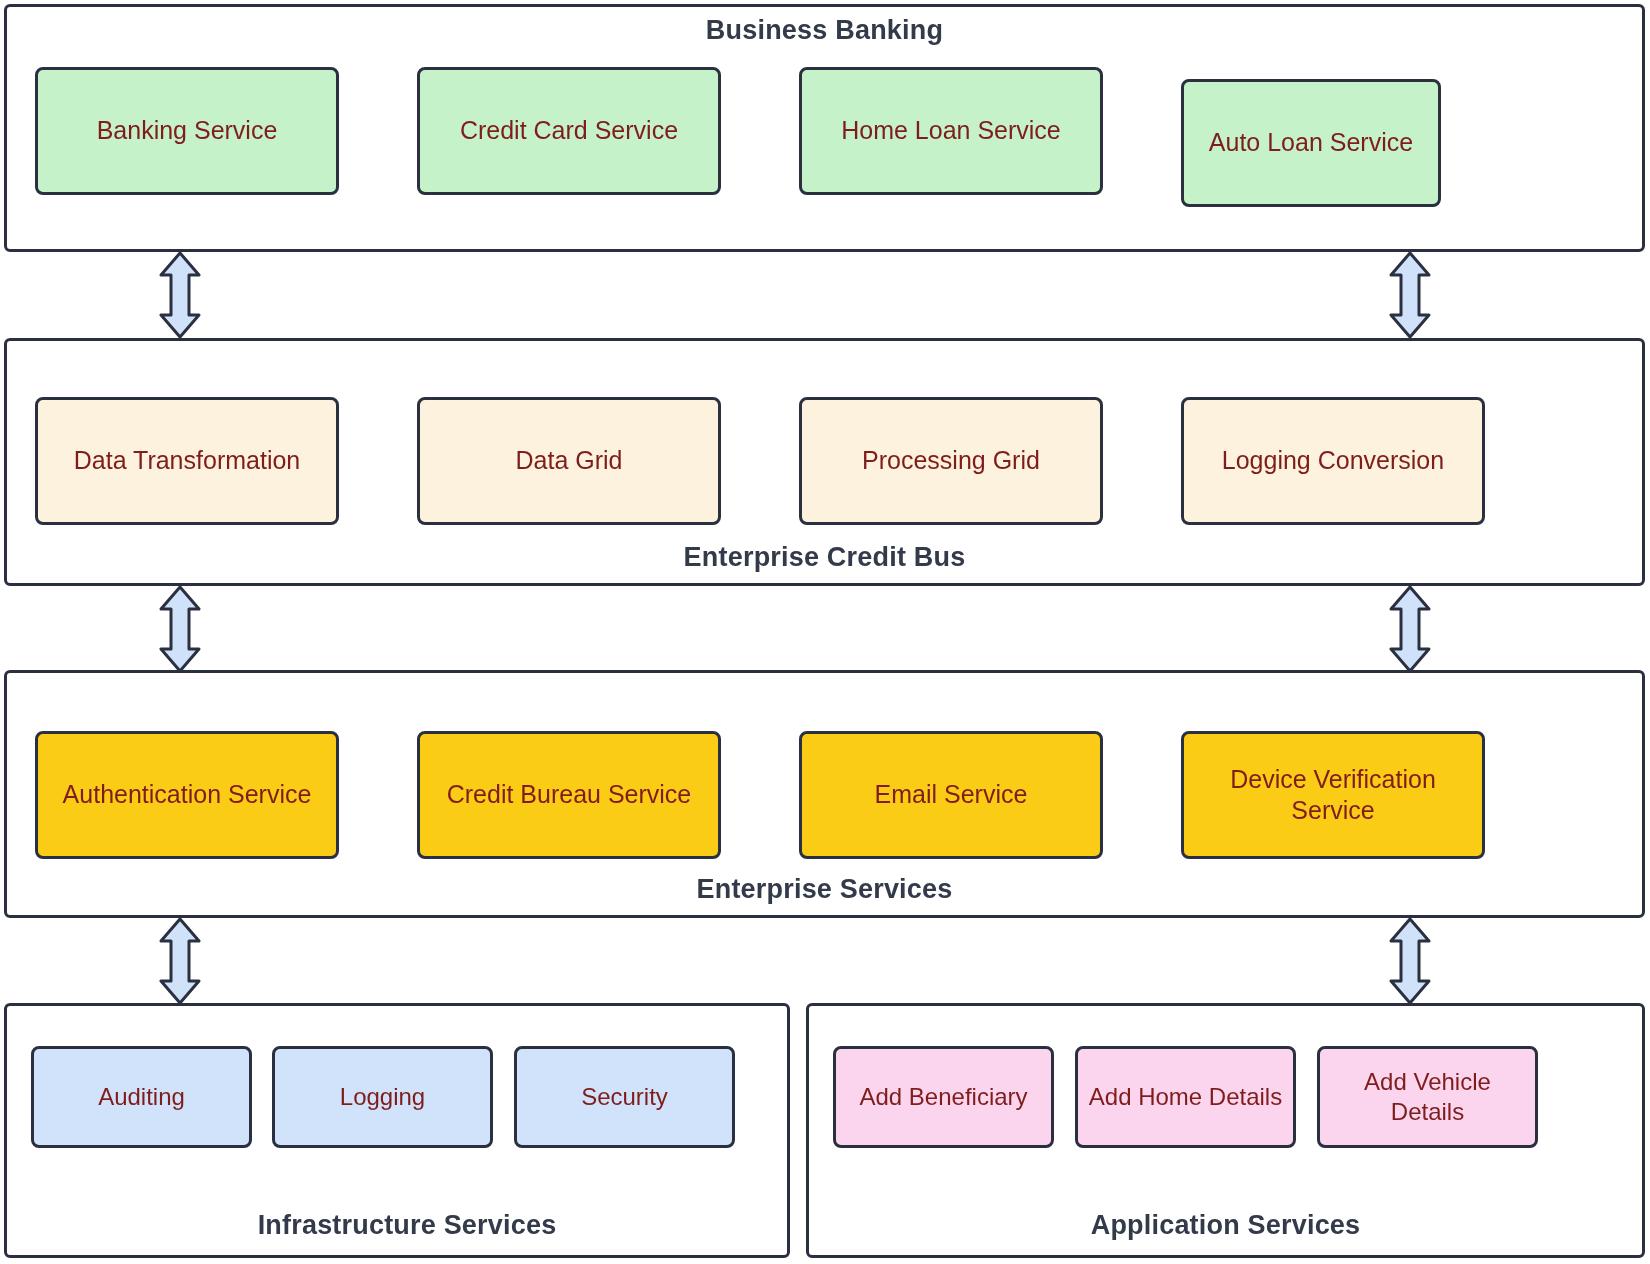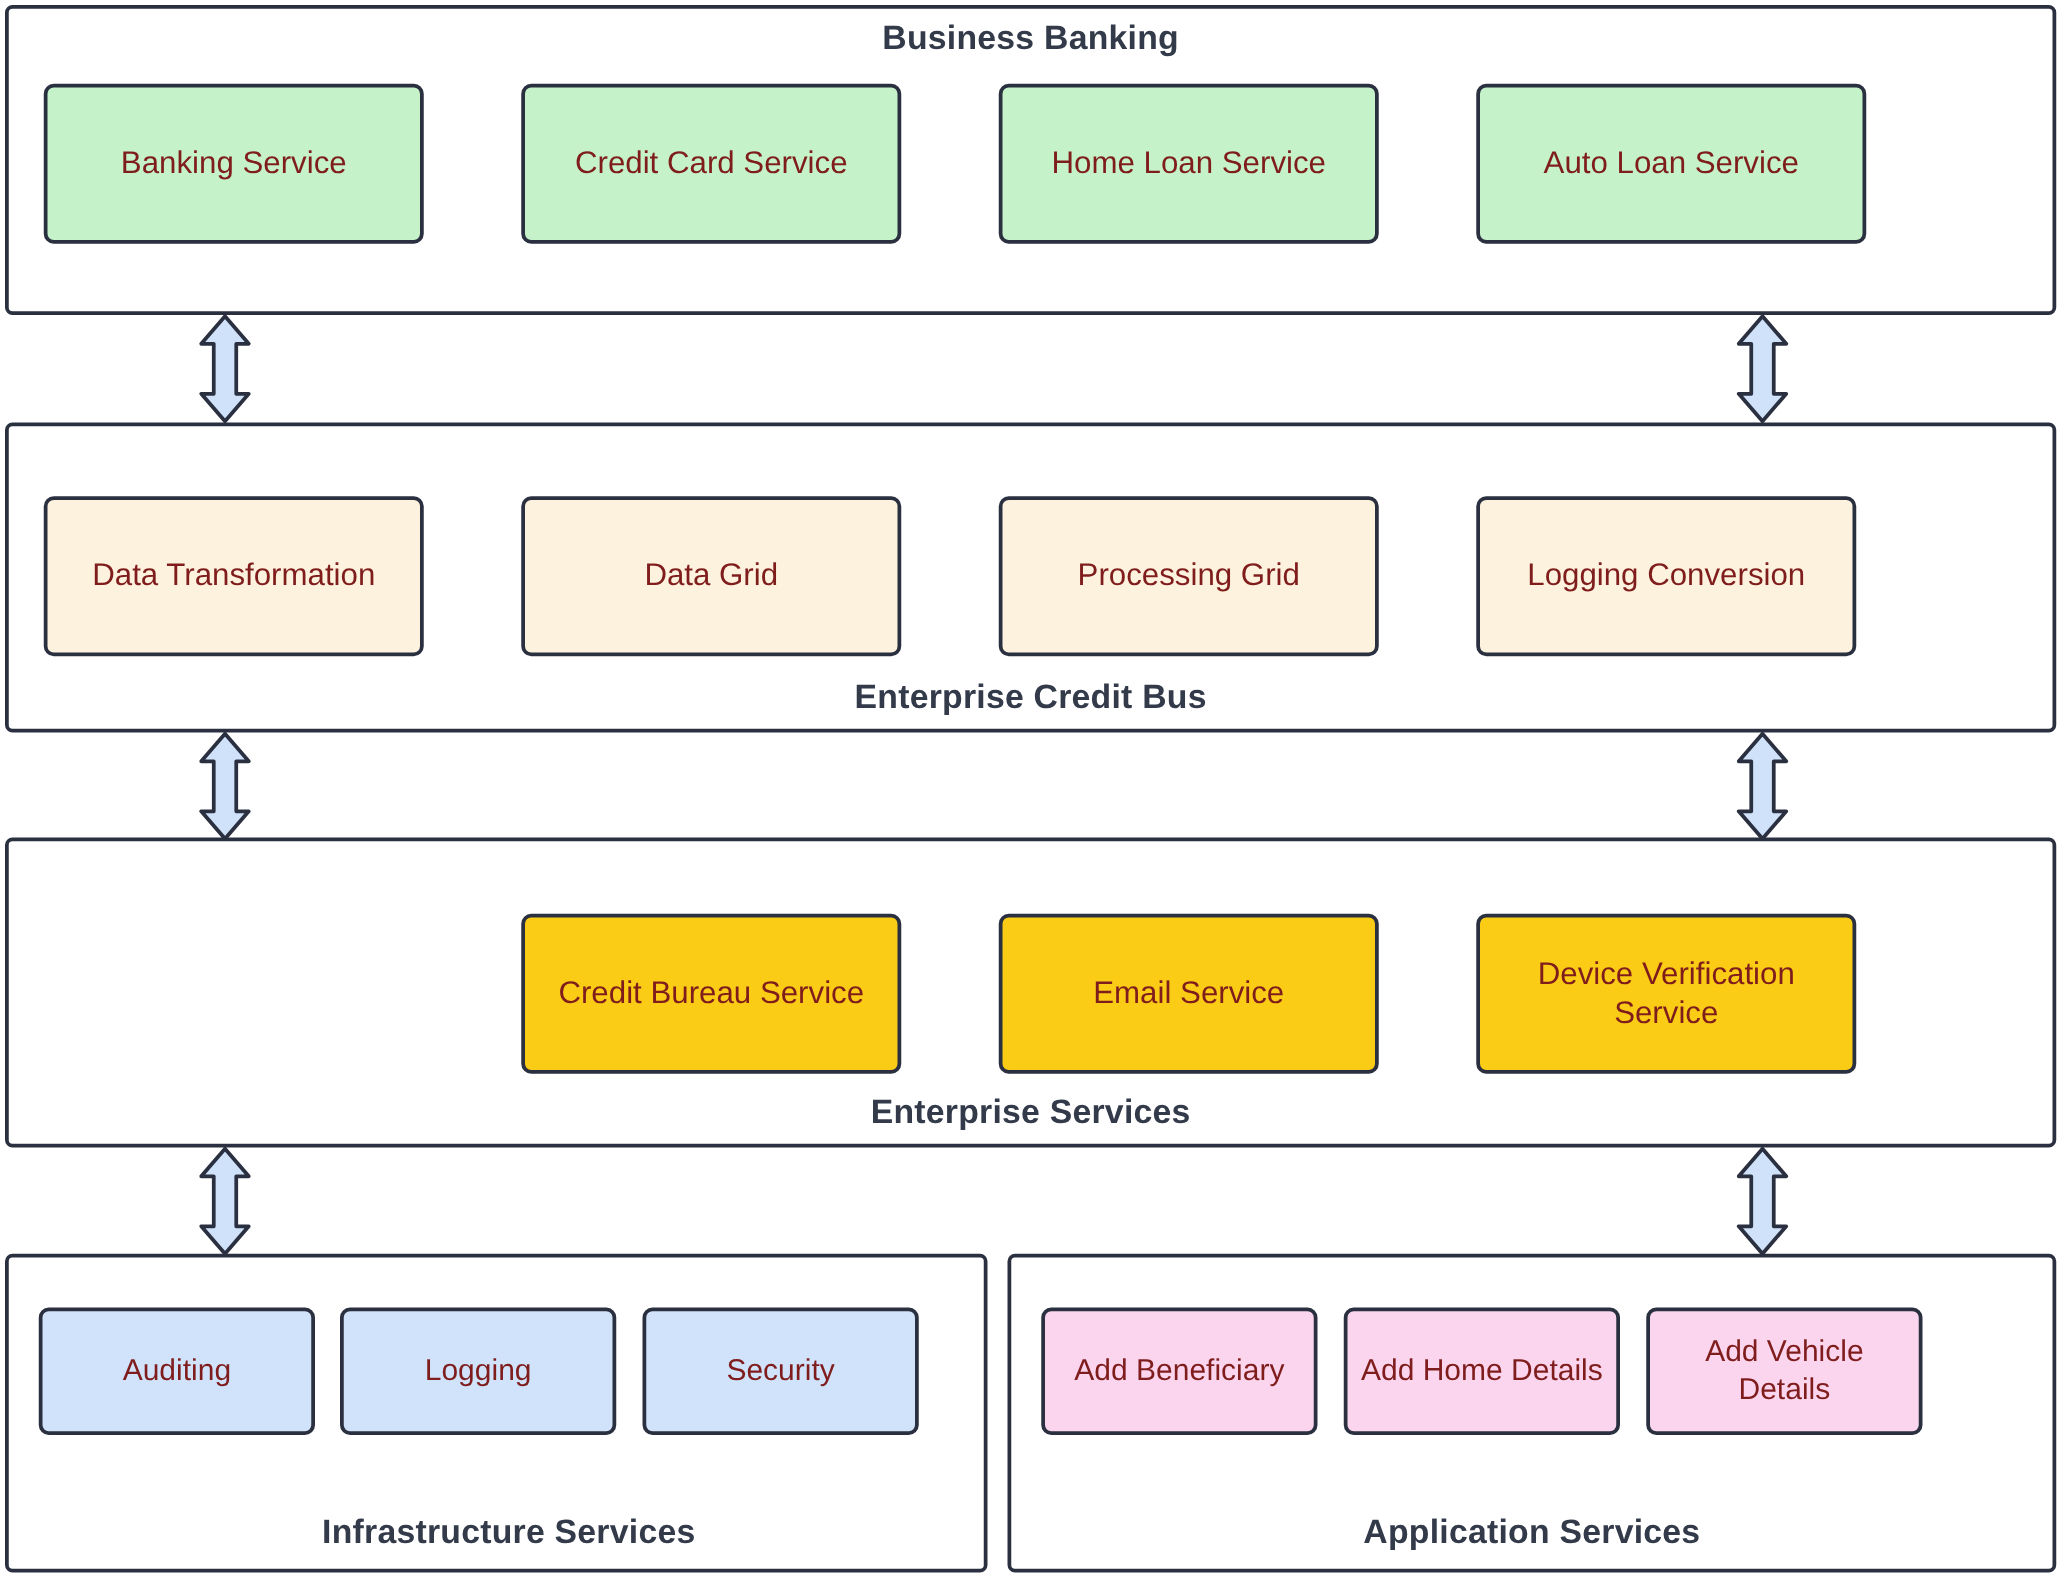--- a/index.html
+++ b/index.html
@@ -87,21 +87,21 @@
 
     <div class="node green" style="left:28px; top:60px; width:304px; height:128px;">
       <span class="node-label">Banking Service</span>
     </div>
     <div class="node green" style="left:410px; top:60px; width:304px; height:128px;">
       <span class="node-label">Credit Card Service</span>
     </div>
     <div class="node green" style="left:792px; top:60px; width:304px; height:128px;">
       <span class="node-label">Home Loan Service</span>
     </div>
-    <div class="node green" style="left:1174px; top:60px; width:312px; height:128px;">
+    <div class="node green" style="left:1174px; top:72px; width:260px; height:128px;">
       <span class="node-label">Auto Loan Service</span>
     </div>
   </div>
 
   <div class="arrow" style="left:158px; top:251px; width:44px; height:88px;">
     <svg viewBox="0 0 44 88" preserveAspectRatio="none">
       <polygon points="22,2 41,24 31,24 31,64 41,64 22,86 3,64 13,64 13,24 3,24" fill="#cfe2fa" stroke="#2b3040" stroke-width="3" stroke-linejoin="round"></polygon>
     </svg>
   </div>
   <div class="arrow" style="left:1388px; top:251px; width:44px; height:88px;">
@@ -132,20 +132,23 @@
       <polygon points="22,2 41,24 31,24 31,64 41,64 22,86 3,64 13,64 13,24 3,24" fill="#cfe2fa" stroke="#2b3040" stroke-width="3" stroke-linejoin="round"></polygon>
     </svg>
   </div>
   <div class="arrow" style="left:1388px; top:585px; width:44px; height:88px;">
     <svg viewBox="0 0 44 88" preserveAspectRatio="none">
       <polygon points="22,2 41,24 31,24 31,64 41,64 22,86 3,64 13,64 13,24 3,24" fill="#cfe2fa" stroke="#2b3040" stroke-width="3" stroke-linejoin="round"></polygon>
     </svg>
   </div>
 
   <div class="layer" style="left:4px; top:670px; width:1641px; height:248px;">
+    <div class="node gold" style="left:28px; top:58px; width:304px; height:128px;">
+      <span class="node-label">Authentication Service</span>
+    </div>
     <div class="node gold" style="left:410px; top:58px; width:304px; height:128px;">
       <span class="node-label">Credit Bureau Service</span>
     </div>
     <div class="node gold" style="left:792px; top:58px; width:304px; height:128px;">
       <span class="node-label">Email Service</span>
     </div>
     <div class="node gold" style="left:1174px; top:58px; width:304px; height:128px;">
       <span class="node-label" style="max-width:240px;">Device Verification Service</span>
     </div>
 

